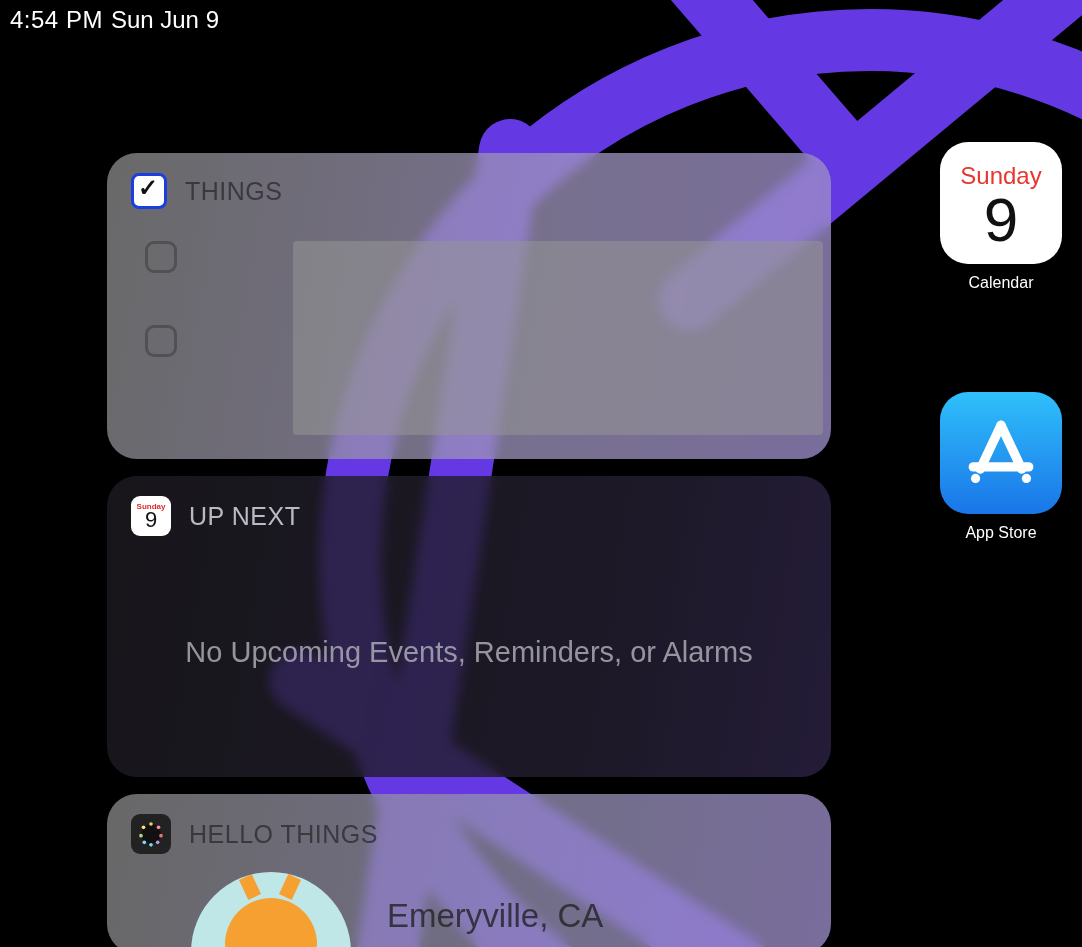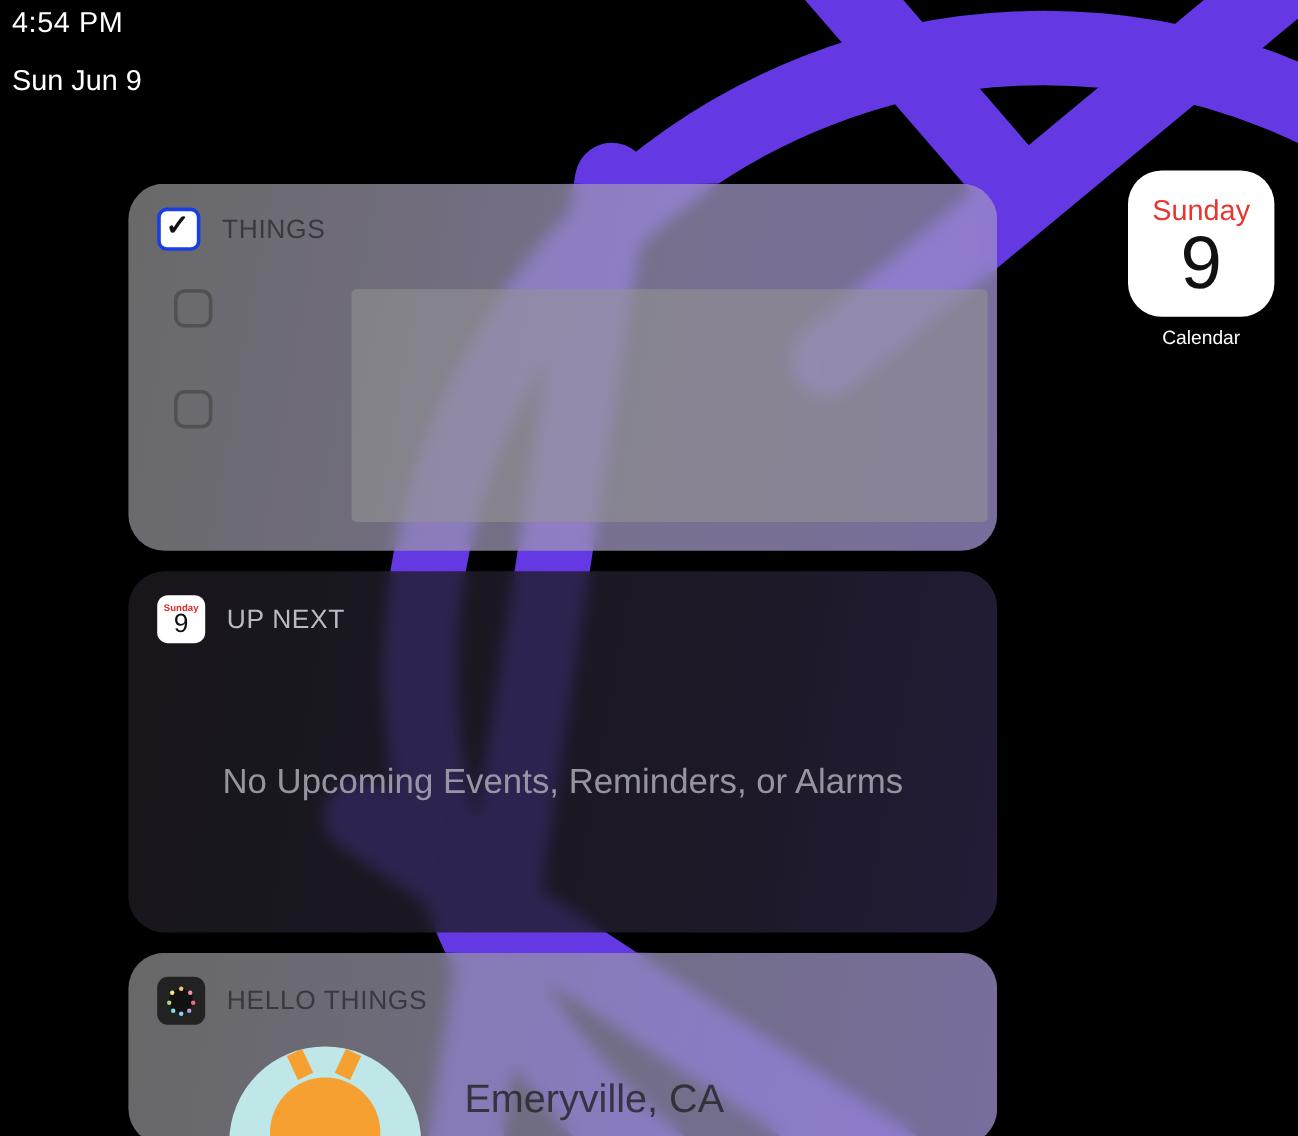--- a/index.html
+++ b/index.html
@@ -17,26 +17,25 @@
     z-index: 0;
     overflow: hidden;
   }
   .wallpaper svg { position: absolute; top: 0; left: 0; }
 
   .status-bar {
     position: absolute;
     top: 6px;
     left: 10px;
     display: flex;
-    align-items: flex-start;
-    gap: 20px;
+    align-items: flex-end;
+    gap: 8px;
     z-index: 5;
     font-size: 24px;
     font-weight: 500;
-    flex-direction: column;
   }
   .status-bar .time { letter-spacing: 0.5px; }
   .status-bar .date { font-size: 24px; font-weight: 500; }
 
   .widgets-col {
     position: absolute;
     top: 153px;
     left: 107px;
     width: 724px;
     display: flex;
@@ -67,21 +66,21 @@
     height: 160px;
   }
 
   .widget-header {
     display: flex;
     align-items: center;
     gap: 18px;
     margin-bottom: 18px;
   }
   .widget-title {
-    font-size: 22px;
+    font-size: 25px;
     font-weight: 500;
     letter-spacing: 0.5px;
   }
   .widget-light .widget-title, .widget-weather .widget-title { color: rgba(40,40,45,0.75); }
   .widget-dark .widget-title { color: rgba(200,200,210,0.92); }
 
   .things-icon {
     width: 36px; height: 36px;
     border-radius: 8px;
     background: #fff;
@@ -294,14 +293,28 @@
 <div class="apps-col">
 
   <div class="app-item">
     <div class="app-icon cal-icon">
       <div class="cal-day">Sunday</div>
       <div class="cal-num">9</div>
     </div>
     <div class="app-label">Calendar</div>
   </div>
 
+  <div class="app-item">
+    <div class="app-icon store-icon">
+      <svg viewBox="0 0 64 64">
+        <g stroke="#fff" stroke-width="8" stroke-linecap="round" fill="none">
+          <line x1="32" y1="8" x2="14" y2="46"></line>
+          <line x1="32" y1="8" x2="50" y2="46"></line>
+          <line x1="8" y1="44" x2="56" y2="44"></line>
+        </g>
+        <circle cx="10" cy="54" r="4" fill="#fff"></circle>
+        <circle cx="54" cy="54" r="4" fill="#fff"></circle>
+      </svg>
+    </div>
+    <div class="app-label">App Store</div>
+  </div>
 
 </div>
 
 </body></html>

